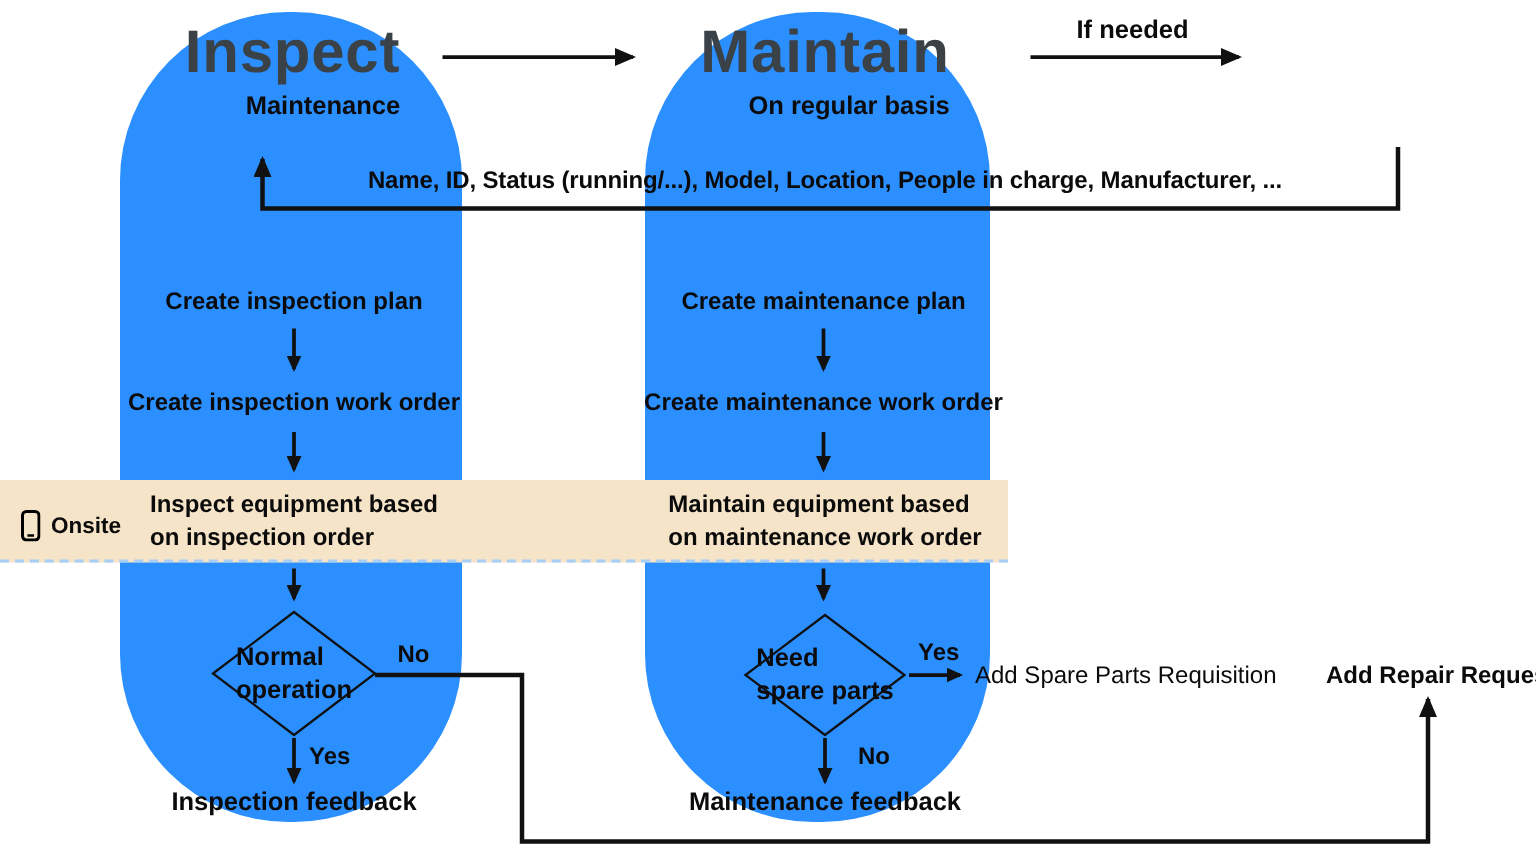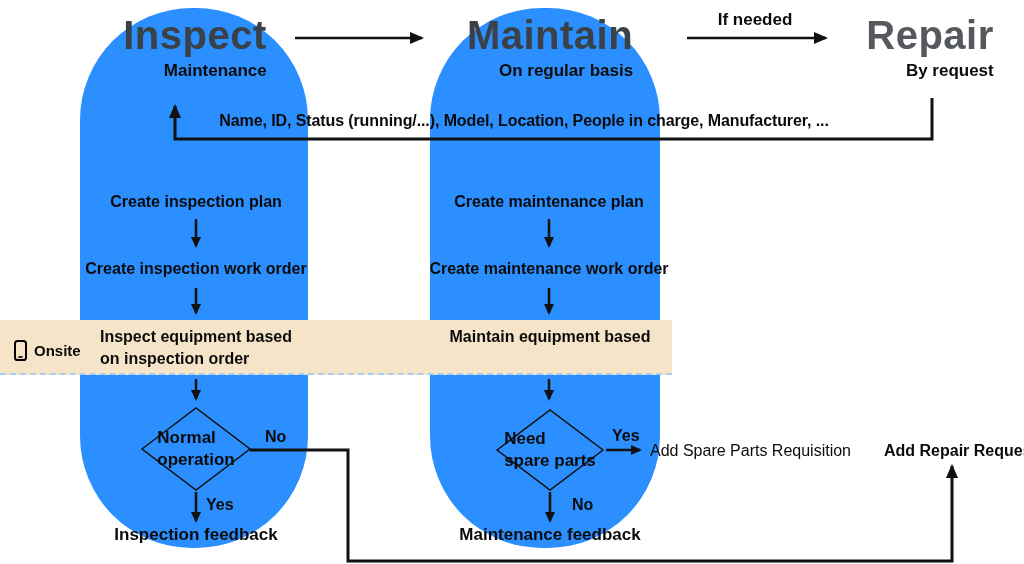--- a/index.html
+++ b/index.html
@@ -39,21 +39,21 @@
   #i-decision{left:196px;top:427px;font-size:17px;} #m-decision{left:550px;top:428px;font-size:17px;}
   #i-feedback{left:196px;top:524px;font-size:17px;line-height:21px;}
   #m-feedback{left:550px;top:524px;font-size:17px;line-height:21px;}
 
   .tag{position:absolute;z-index:4;font-size:16px;font-weight:700;line-height:18px;white-space:nowrap;text-align:center;}
   #i-no{left:265px;top:428px;} #i-yes{left:206px;top:496px;}
   #m-yes{left:612px;top:427px;} #m-no{left:572px;top:496px;}
 
   #if-needed{position:absolute;left:755px;top:10px;transform:translateX(-50%);
     font-size:17px;font-weight:700;line-height:20px;z-index:4;white-space:nowrap;}
-  #asset-info{position:absolute;left:524px;top:111px;transform:translateX(-50%);
+  #asset-info{position:absolute;left:550px;top:111px;transform:translateX(-50%);
     font-size:16px;font-weight:600;line-height:19px;z-index:4;white-space:nowrap;letter-spacing:-.1px;}
   #add-spare{position:absolute;left:650px;top:441px;font-size:16px;font-weight:400;line-height:19px;z-index:4;white-space:nowrap;}
   #add-repair{position:absolute;left:884px;top:441px;font-size:16px;font-weight:700;line-height:19px;z-index:4;white-space:nowrap;}
 
   svg.connectors{position:absolute;left:0;top:0;z-index:3;pointer-events:none;}
   .cline{stroke:#111;fill:none;}
   .diamond{stroke:#111;stroke-width:1.5;fill:none;}
 </style>
 </head>
 <body>
@@ -72,24 +72,20 @@
     <span class="onsite-label">Onsite</span>
   </div>
 
   <div class="col-header" id="hdr-inspect">
     <div class="col-title">Inspect</div>
     <div class="col-sub">Maintenance</div>
   </div>
   <div class="col-header" id="hdr-maintain">
     <div class="col-title">Maintain</div>
     <div class="col-sub">On regular basis</div>
-  </div>
-  <div class="col-header" id="hdr-repair">
-    <div class="col-title">Repair</div>
-    <div class="col-sub">By request</div>
   </div>
 
   <svg class="connectors" width="1024" height="564" viewBox="0 0 1024 564">
     <defs>
       <marker id="ah" markerUnits="userSpaceOnUse" markerWidth="14" markerHeight="12" refX="12" refY="6" orient="auto">
           <path d="M0,0 L14,6 L0,12 z" fill="#111"></path>
         </marker>
       <marker id="ahs" markerUnits="userSpaceOnUse" markerWidth="11" markerHeight="10" refX="9" refY="5" orient="auto">
           <path d="M0,0 L11,5 L0,10 z" fill="#111"></path>
         </marker>
@@ -128,20 +124,21 @@
     <span style="display:block">operation</span>
   </div>
   <div class="tag" id="i-no">No</div>
   <div class="tag" id="i-yes">Yes</div>
   <div class="node" id="i-feedback">Inspection feedback</div>
 
   <div class="node" id="m-step1">Create maintenance plan</div>
   <div class="node" id="m-step2">Create maintenance work order</div>
   <div class="node node2" id="m-band-text">
     <span style="display:block">Maintain equipment based</span>
+    <span style="display:block">on maintenance work order</span>
   </div>
   <div class="node node2" id="m-decision">
     <span style="display:block">Need</span>
     <span style="display:block">spare parts</span>
   </div>
   <div class="tag" id="m-yes">Yes</div>
   <div class="tag" id="m-no">No</div>
   <div class="node" id="m-feedback">Maintenance feedback</div>
 
   <div id="if-needed">If needed</div>

